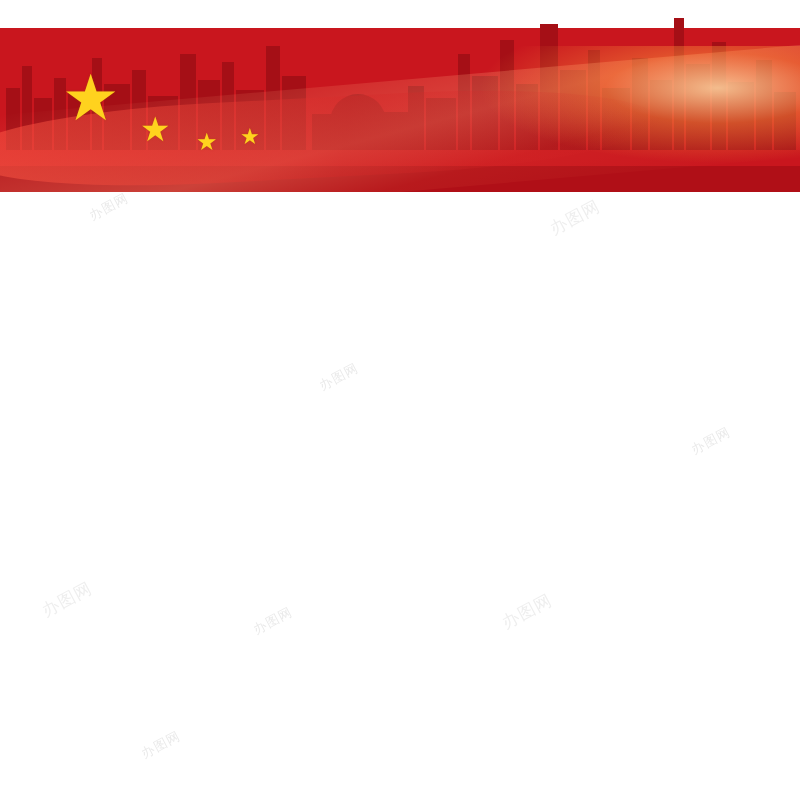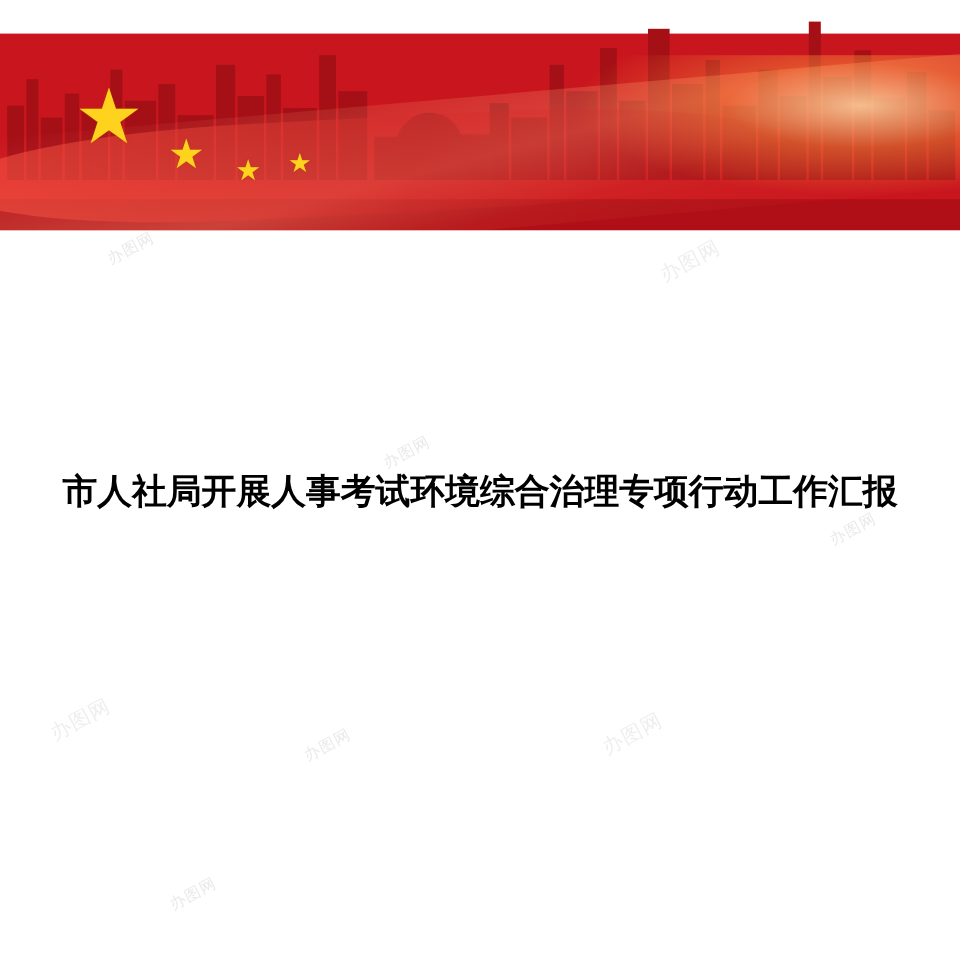--- a/index.html
+++ b/index.html
@@ -201,21 +201,20 @@
   <div class="ribbon2"></div>
   <div class="ribbon3"></div>
 
   <span class="star" style="left:62px; top:66px; font-size:64px;">★</span>
   <span class="star" style="left:140px; top:112px; font-size:34px;">★</span>
   <span class="star" style="left:196px; top:130px; font-size:24px;">★</span>
   <span class="star" style="left:240px; top:126px; font-size:22px;">★</span>
 </div>
 
 <div class="doc">
-  <h1 class="doc-title">市人社局开展人事考试环境综合治理专项行动工作汇报</h1>
 </div>
 
 <div class="wm" style="left:88px;  top:198px;">办图网</div>
 <div class="wm big" style="left:548px; top:206px;">办图网</div>
 <div class="wm" style="left:318px; top:368px;">办图网</div>
 <div class="wm big" style="left:40px;  top:588px;">办图网</div>
 <div class="wm" style="left:252px; top:612px;">办图网</div>
 <div class="wm big" style="left:500px; top:600px;">办图网</div>
 <div class="wm" style="left:690px; top:432px;">办图网</div>
 <div class="wm" style="left:140px; top:736px;">办图网</div>

